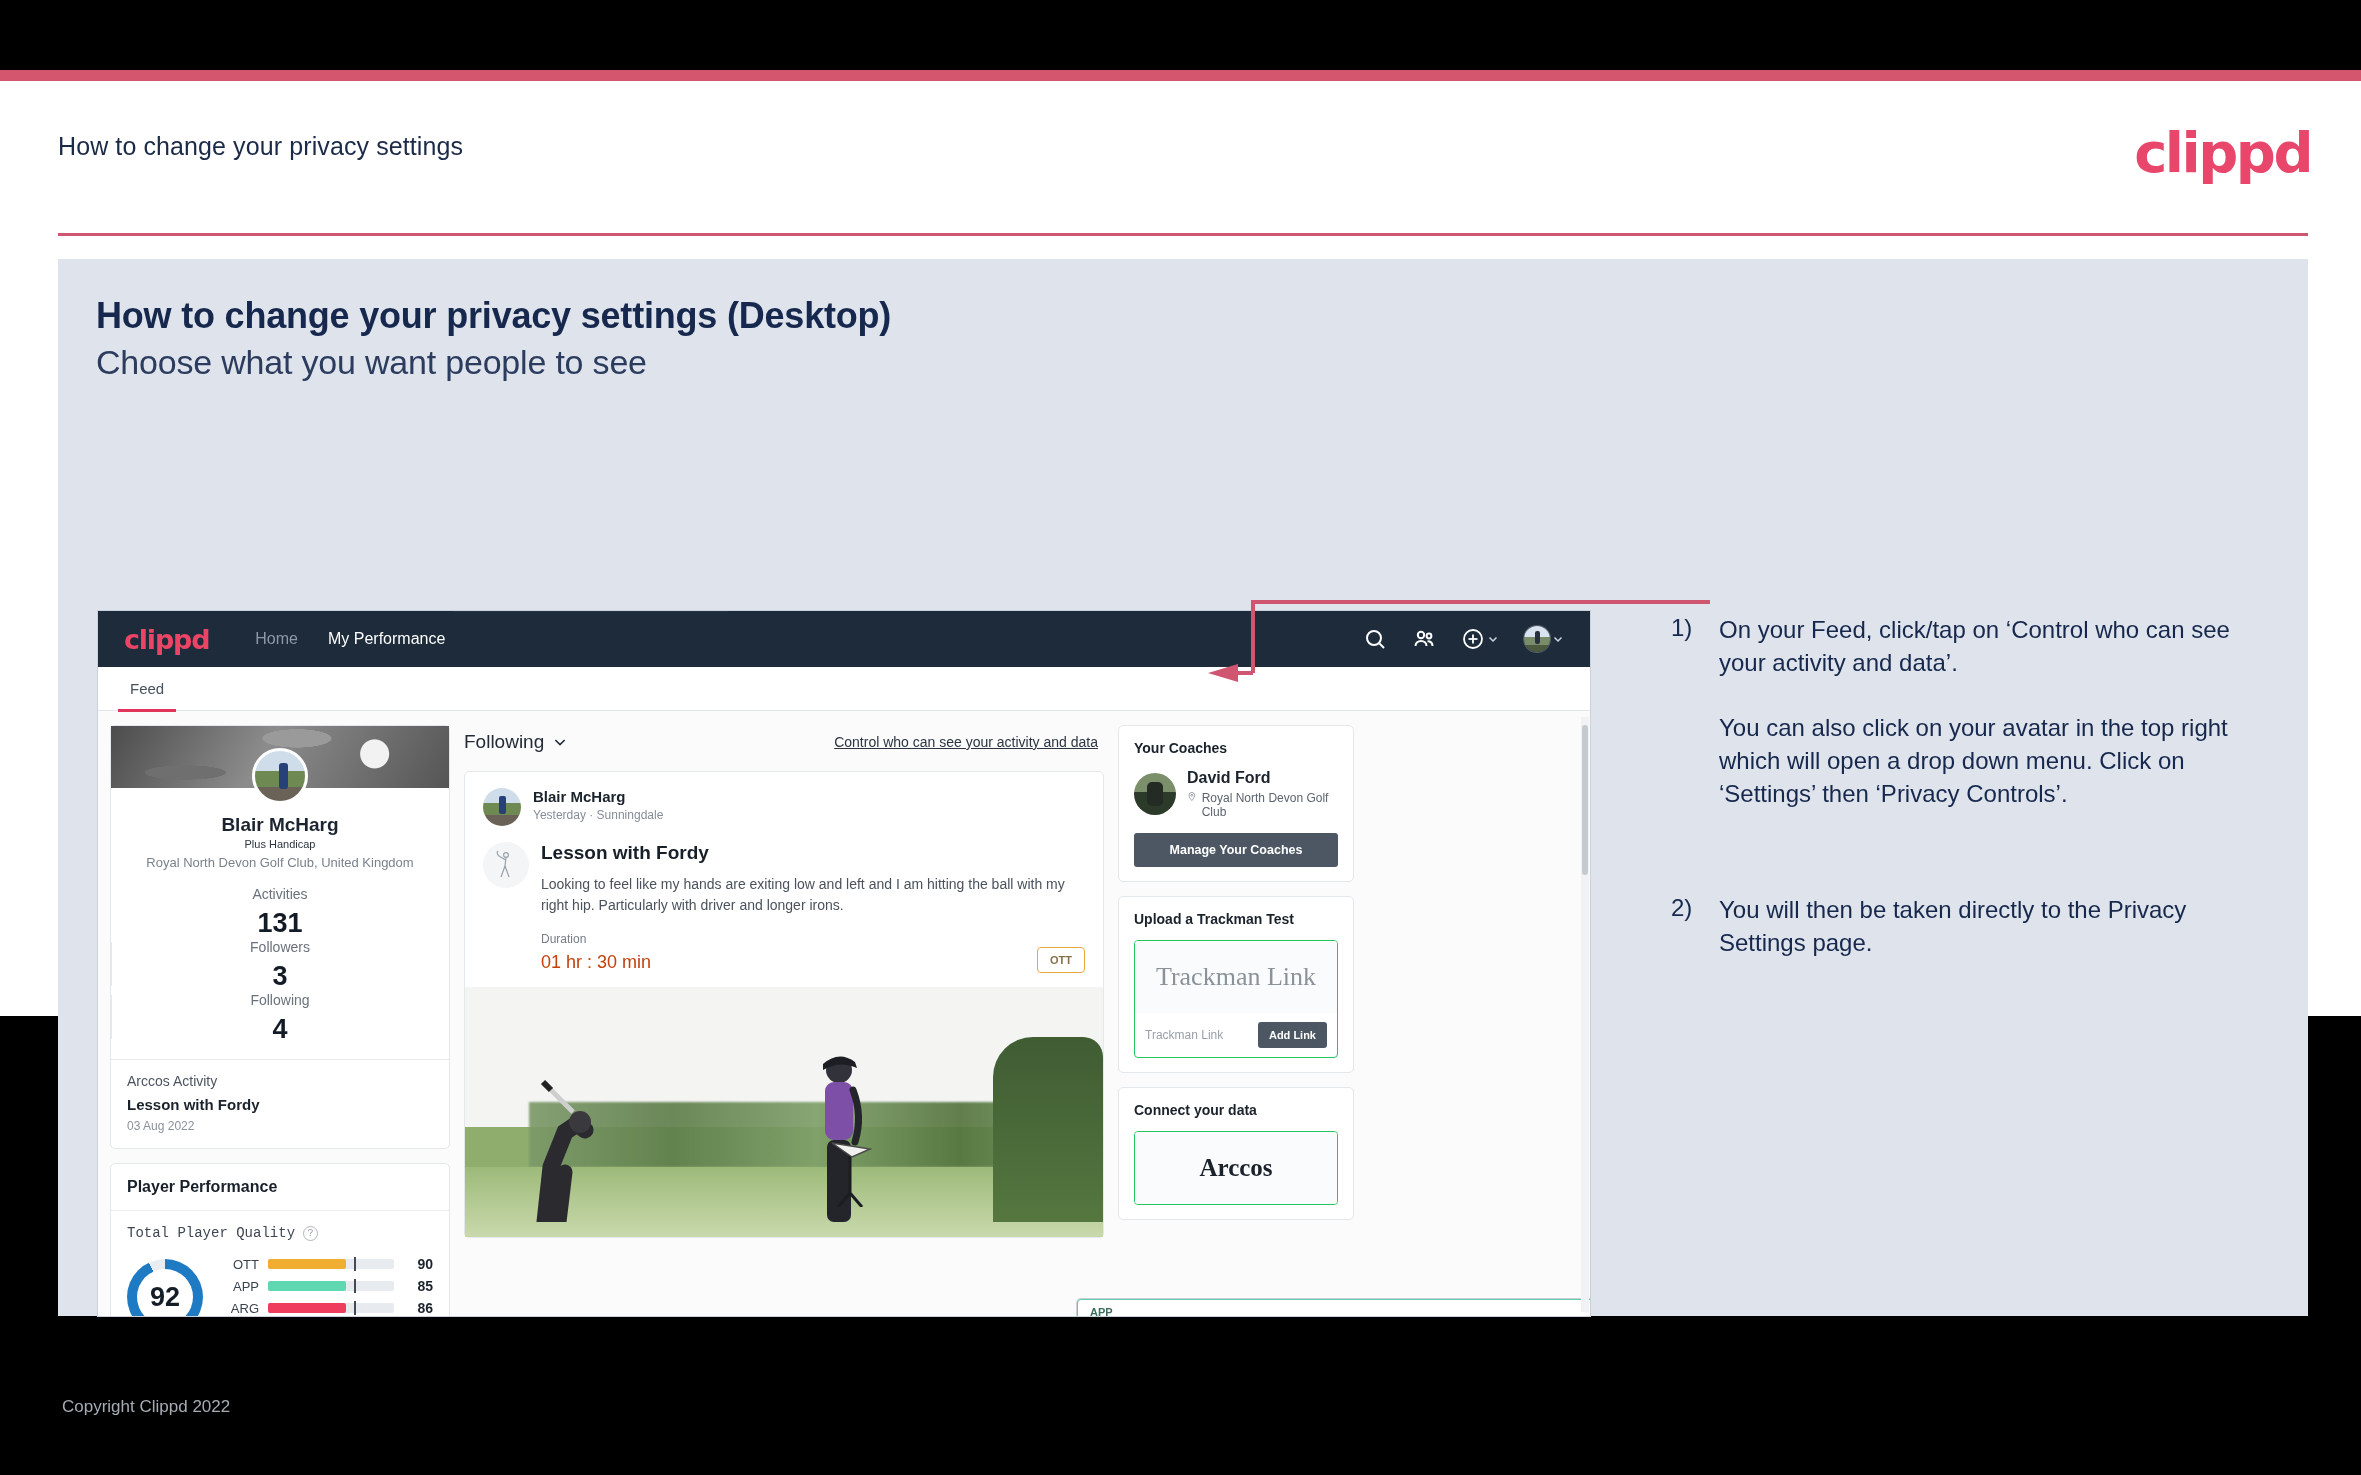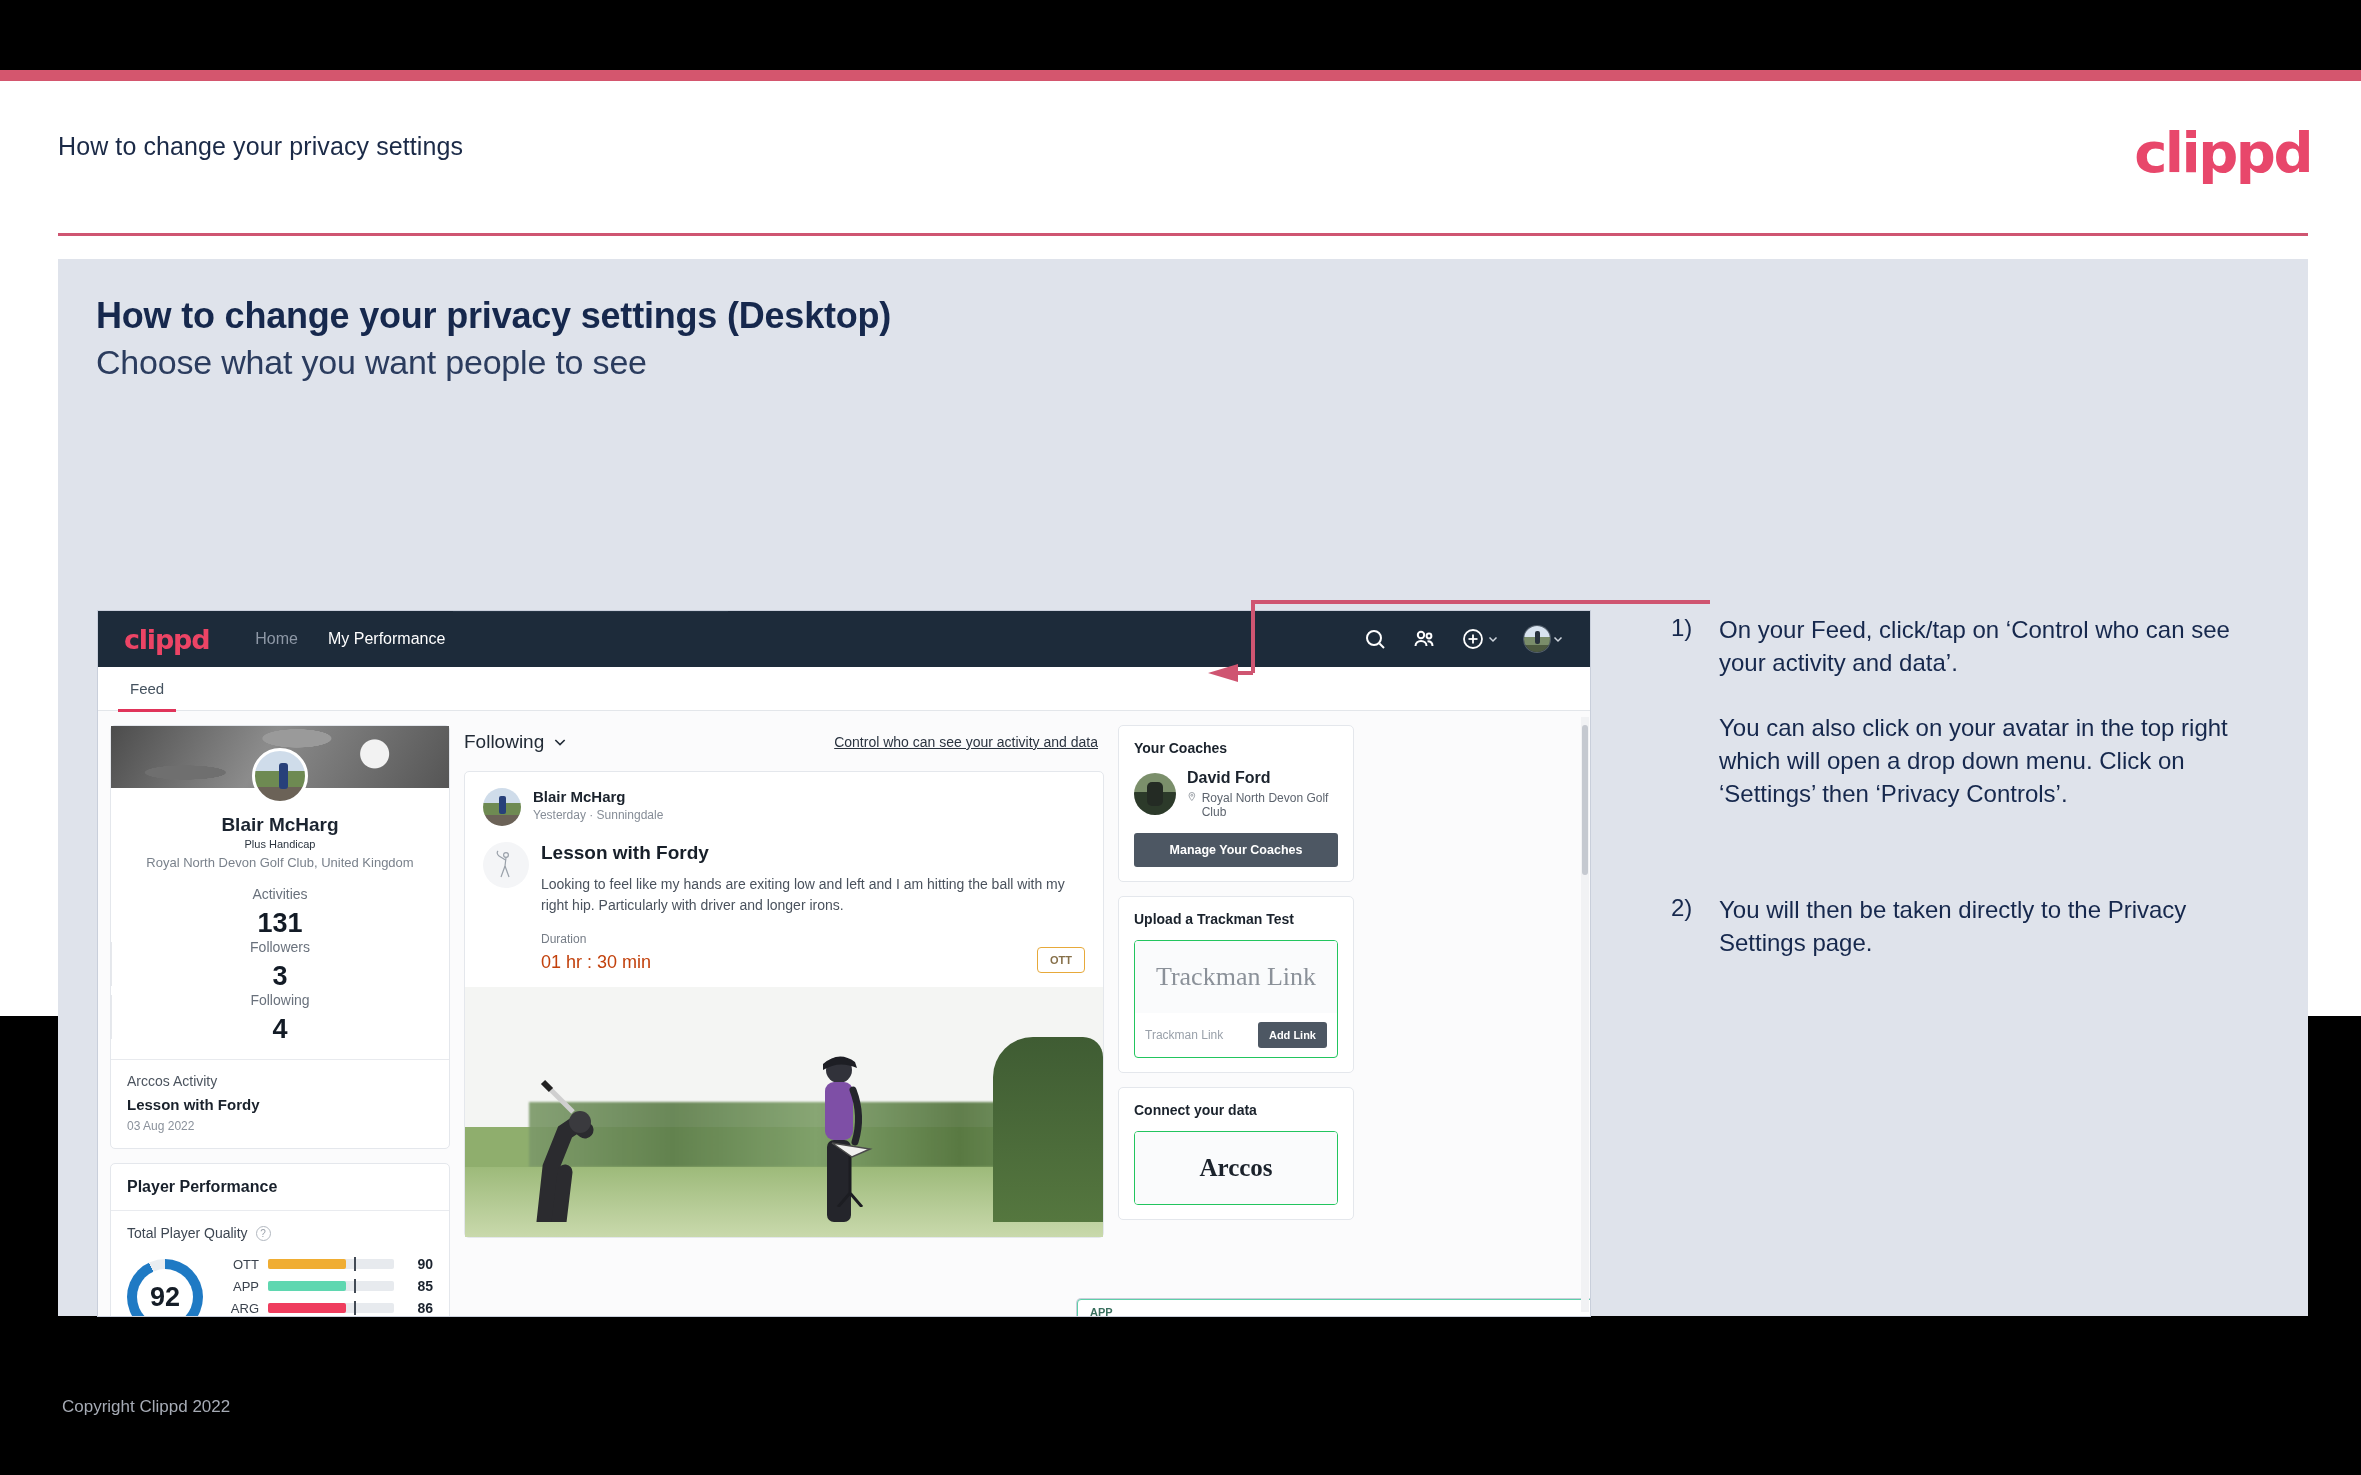--- a/index.html
+++ b/index.html
@@ -122,21 +122,21 @@
   .pstat-l { font-size: 14px; color: #69717c; }
   .pstat-v { font-size: 27px; font-weight: 700; color: #131b26; margin-top: 6px; }
   .pdiv { height: 1px; background: #e8eaee; }
   .platest { padding: 13px 16px 15px 16px;}
   .pl-h { font-size: 14px; color: #4c545f; }
   .pl-t { font-size: 15px; font-weight: 700; color: #1a222c; margin-top: 7px;}
   .pl-d { font-size: 12px; color: #8a919b; margin-top: 6px;}
 
   .perf-head { padding: 14px 16px; font-size: 16px; font-weight: 700; color: #18202b; border-bottom: 1px solid #e9ebef;}
   .perf-body { padding: 14px 16px 10px 16px; }
-  .tpq { font-size: 14px; color: #3d4652; display: flex; align-items: center; gap: 8px;}
+  .tpq { font-size: 14px; color: #3d4652; display: flex; align-items: center; gap: 8px; font-family: Liberation Mono, monospace;}
   .qmark { width: 15px; height: 15px; border-radius: 50%; border: 1px solid #b2b8c0; color:#9aa1aa; font-size: 10px; display:flex;align-items:center;justify-content:center;}
   .perf-row { display: flex; align-items: center; margin-top: 12px; gap: 12px;}
   .ring {
     width: 76px; height: 76px; border-radius: 50%;
     background: conic-gradient(#1f7ac4 0 93%, #e9edf1 93% 100%);
     display: flex; align-items: center; justify-content: center; flex: 0 0 76px;
   }
   .ring::before{content:"";position:absolute;width:56px;height:56px;border-radius:50%;background:#fff;}
   .ring span{ position: relative; font-size: 27px; font-weight: 700; color:#151d27;}
   .ring{position:relative;}

